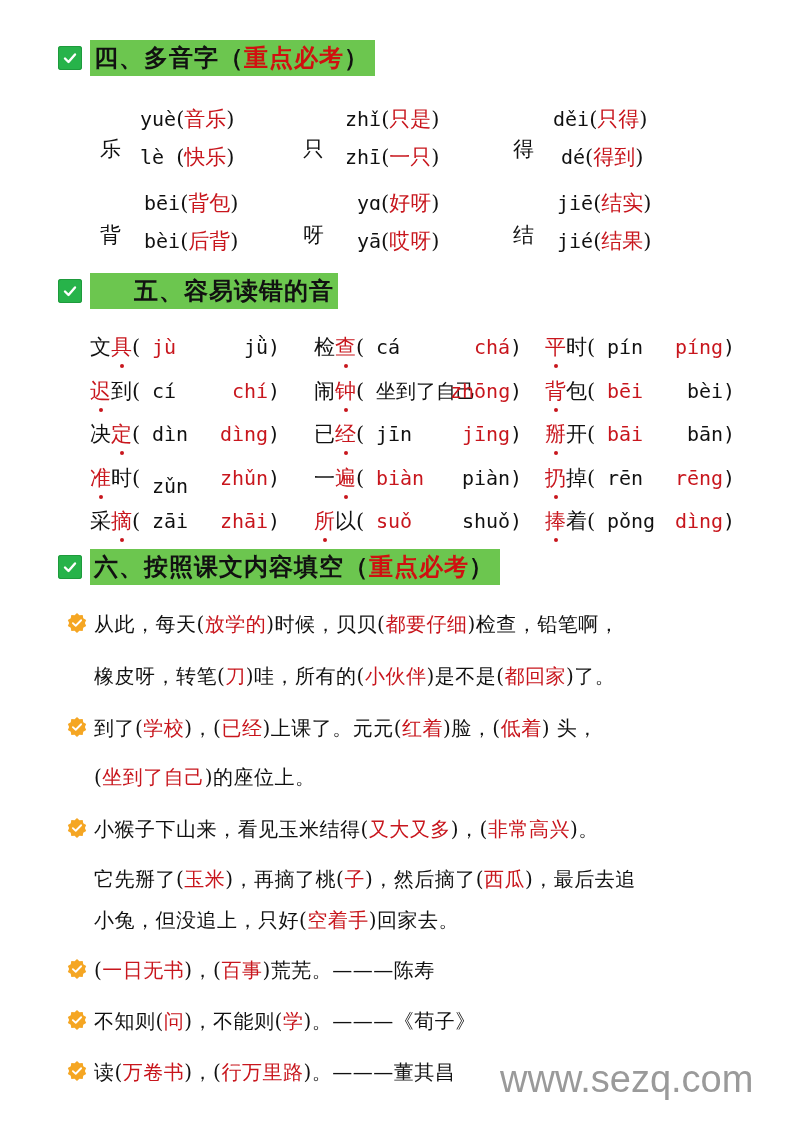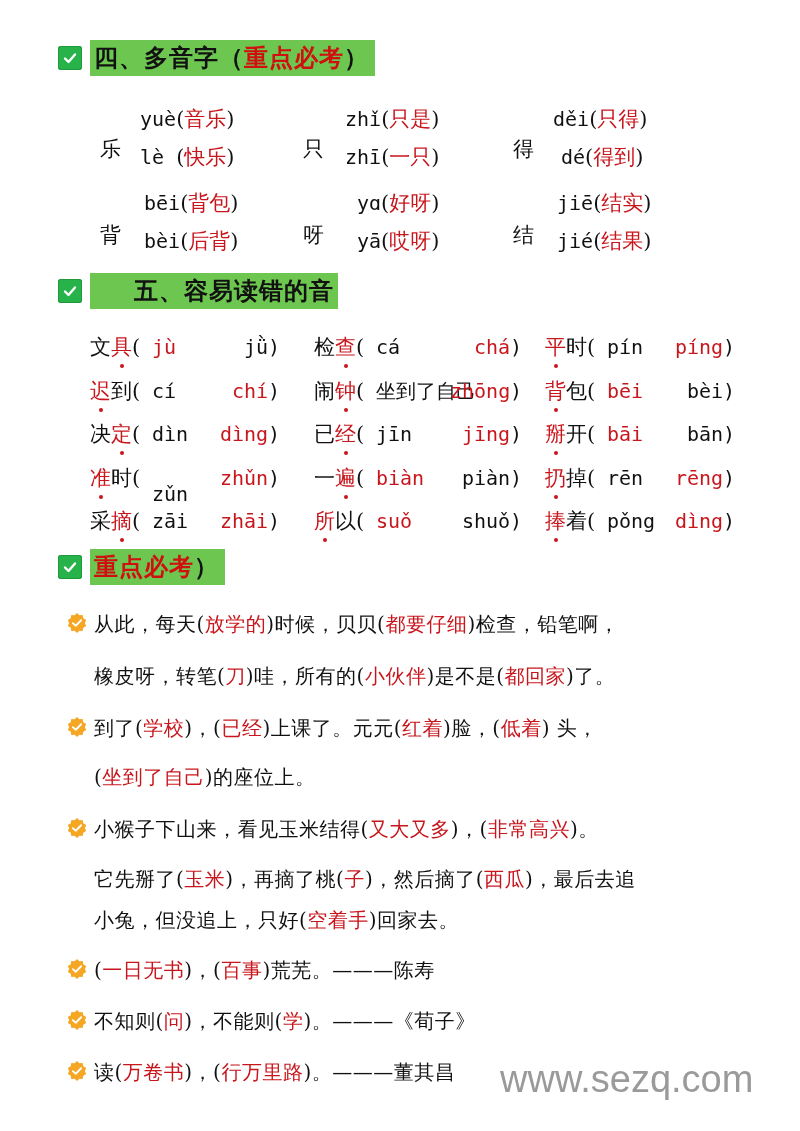--- a/index.html
+++ b/index.html
@@ -99,35 +99,36 @@
 <div id="err-container">
     <div class="err" style="left: 90px; top: 332px; width: 200px;"><span class="w">文</span><span class="w red dotc">具</span><span class="w">(</span><span class="py p1 red" style="left: 62px; top: 0px;">jù</span><span class="py p2" style="left: 154px; top: 0px;">jǜ</span><span class="cp" style="left: 178px; top: 0px;">)</span></div>
     <div class="err" style="left: 314px; top: 332px; width: 200px;"><span class="w">检</span><span class="w red dotc">查</span><span class="w">(</span><span class="py p1" style="left: 62px; top: 0px;">cá</span><span class="py p2 red" style="left: 160px; top: 0px;">chá</span><span class="cp" style="left: 196px; top: 0px;">)</span></div>
     <div class="err" style="left: 545px; top: 332px; width: 200px;"><span class="w red dotc">平</span><span class="w">时</span><span class="w">(</span><span class="py p1" style="left: 62px; top: 0px;">pín</span><span class="py p2 red" style="left: 130px; top: 0px;">píng</span><span class="cp" style="left: 178px; top: 0px;">)</span></div>
     <div class="err" style="left: 90px; top: 375.5px; width: 200px;"><span class="w red dotc">迟</span><span class="w">到</span><span class="w">(</span><span class="py p1" style="left: 62px; top: 0px;">cí</span><span class="py p2 red" style="left: 142px; top: 0px;">chí</span><span class="cp" style="left: 178px; top: 0px;">)</span></div>
     <div class="err" style="left: 314px; top: 375.5px; width: 200px;"><span class="w">闹</span><span class="w red dotc">钟</span><span class="w">(</span><span class="py p1" style="left: 62px; top: 0px;">坐到了自己</span><span class="py p2 red" style="left: 136px; top: 0px;">zhōng</span><span class="cp" style="left: 196px; top: 0px;">)</span></div>
     <div class="err" style="left: 545px; top: 375.5px; width: 200px;"><span class="w red dotc">背</span><span class="w">包</span><span class="w">(</span><span class="py p1 red" style="left: 62px; top: 0px;">bēi</span><span class="py p2" style="left: 142px; top: 0px;">bèi</span><span class="cp" style="left: 178px; top: 0px;">)</span></div>
     <div class="err" style="left: 90px; top: 419px; width: 200px;"><span class="w">决</span><span class="w red dotc">定</span><span class="w">(</span><span class="py p1" style="left: 62px; top: 0px;">dìn</span><span class="py p2 red" style="left: 130px; top: 0px;">dìng</span><span class="cp" style="left: 178px; top: 0px;">)</span></div>
     <div class="err" style="left: 314px; top: 419px; width: 200px;"><span class="w">已</span><span class="w red dotc">经</span><span class="w">(</span><span class="py p1" style="left: 62px; top: 0px;">jīn</span><span class="py p2 red" style="left: 148px; top: 0px;">jīng</span><span class="cp" style="left: 196px; top: 0px;">)</span></div>
     <div class="err" style="left: 545px; top: 419px; width: 200px;"><span class="w red dotc">掰</span><span class="w">开</span><span class="w">(</span><span class="py p1 red" style="left: 62px; top: 0px;">bāi</span><span class="py p2" style="left: 142px; top: 0px;">bān</span><span class="cp" style="left: 178px; top: 0px;">)</span></div>
-    <div class="err" style="left: 90px; top: 462.5px; width: 200px;"><span class="w red dotc">准</span><span class="w">时</span><span class="w">(</span><span class="py p1" style="left: 62px; top: 16px;">zǔn</span><span class="py p2 red" style="left: 130px; top: 0px;">zhǔn</span><span class="cp" style="left: 178px; top: 0px;">)</span></div>
+    <div class="err" style="left: 90px; top: 462.5px; width: 200px;"><span class="w red dotc">准</span><span class="w">时</span><span class="w">(</span><span class="py p1" style="left: 62px; top: 8px;">zǔn</span><span class="py p2 red" style="left: 130px; top: 0px;">zhǔn</span><span class="cp" style="left: 178px; top: 0px;">)</span></div>
     <div class="err" style="left: 314px; top: 462.5px; width: 200px;"><span class="w">一</span><span class="w red dotc">遍</span><span class="w">(</span><span class="py p1 red" style="left: 62px; top: 0px;">biàn</span><span class="py p2" style="left: 148px; top: 0px;">piàn</span><span class="cp" style="left: 196px; top: 0px;">)</span></div>
     <div class="err" style="left: 545px; top: 462.5px; width: 200px;"><span class="w red dotc">扔</span><span class="w">掉</span><span class="w">(</span><span class="py p1" style="left: 62px; top: 0px;">rēn</span><span class="py p2 red" style="left: 130px; top: 0px;">rēng</span><span class="cp" style="left: 178px; top: 0px;">)</span></div>
     <div class="err" style="left: 90px; top: 506px; width: 200px;"><span class="w">采</span><span class="w red dotc">摘</span><span class="w">(</span><span class="py p1" style="left: 62px; top: 0px;">zāi</span><span class="py p2 red" style="left: 130px; top: 0px;">zhāi</span><span class="cp" style="left: 178px; top: 0px;">)</span></div>
     <div class="err" style="left: 314px; top: 506px; width: 200px;"><span class="w red dotc">所</span><span class="w">以</span><span class="w">(</span><span class="py p1 red" style="left: 62px; top: 0px;">suǒ</span><span class="py p2" style="left: 148px; top: 0px;">shuǒ</span><span class="cp" style="left: 196px; top: 0px;">)</span></div>
     <div class="err" style="left: 545px; top: 506px; width: 200px;"><span class="w red dotc">捧</span><span class="w">着</span><span class="w">(</span><span class="py p1" style="left: 62px; top: 0px;">pǒng</span><span class="py p2 red" style="left: 130px; top: 0px;">dìng</span><span class="cp" style="left: 178px; top: 0px;">)</span></div>
   </div>
 
 <div class="section-head" style="top:557px;">
   <div class="check">
     <svg viewBox="0 0 16 16">
         <path d="M3 8.5 L6.5 12 L13 4.5" stroke="#fff" stroke-width="2.4" fill="none" stroke-linecap="round" stroke-linejoin="round"></path>
       </svg>
   </div>
   <div class="head-bar">
+    <span>六、按照课文内容填空（</span>
       <span class="red">重点必考</span>
       <span>）</span>
   </div>
 </div>
 
 <div id="fill-container">
     <div class="badge" style="left: 66px; top: 612px;"><svg viewBox="0 0 24 24" width="22" height="22">
         <path d="M12 1 L14.6 3.6 L18.2 3.2 L18.8 6.8 L22 8.6 L20.6 12 L22 15.4 L18.8 17.2 L18.2 20.8 L14.6 20.4 L12 23 L9.4 20.4 L5.8 20.8 L5.2 17.2 L2 15.4 L3.4 12 L2 8.6 L5.2 6.8 L5.8 3.2 L9.4 3.6 Z" fill="#f5a623"></path>
         <path d="M7.5 12.2 L10.6 15 L16.5 9" stroke="#fff" stroke-width="2" fill="none" stroke-linecap="round" stroke-linejoin="round"></path>
       </svg></div>

